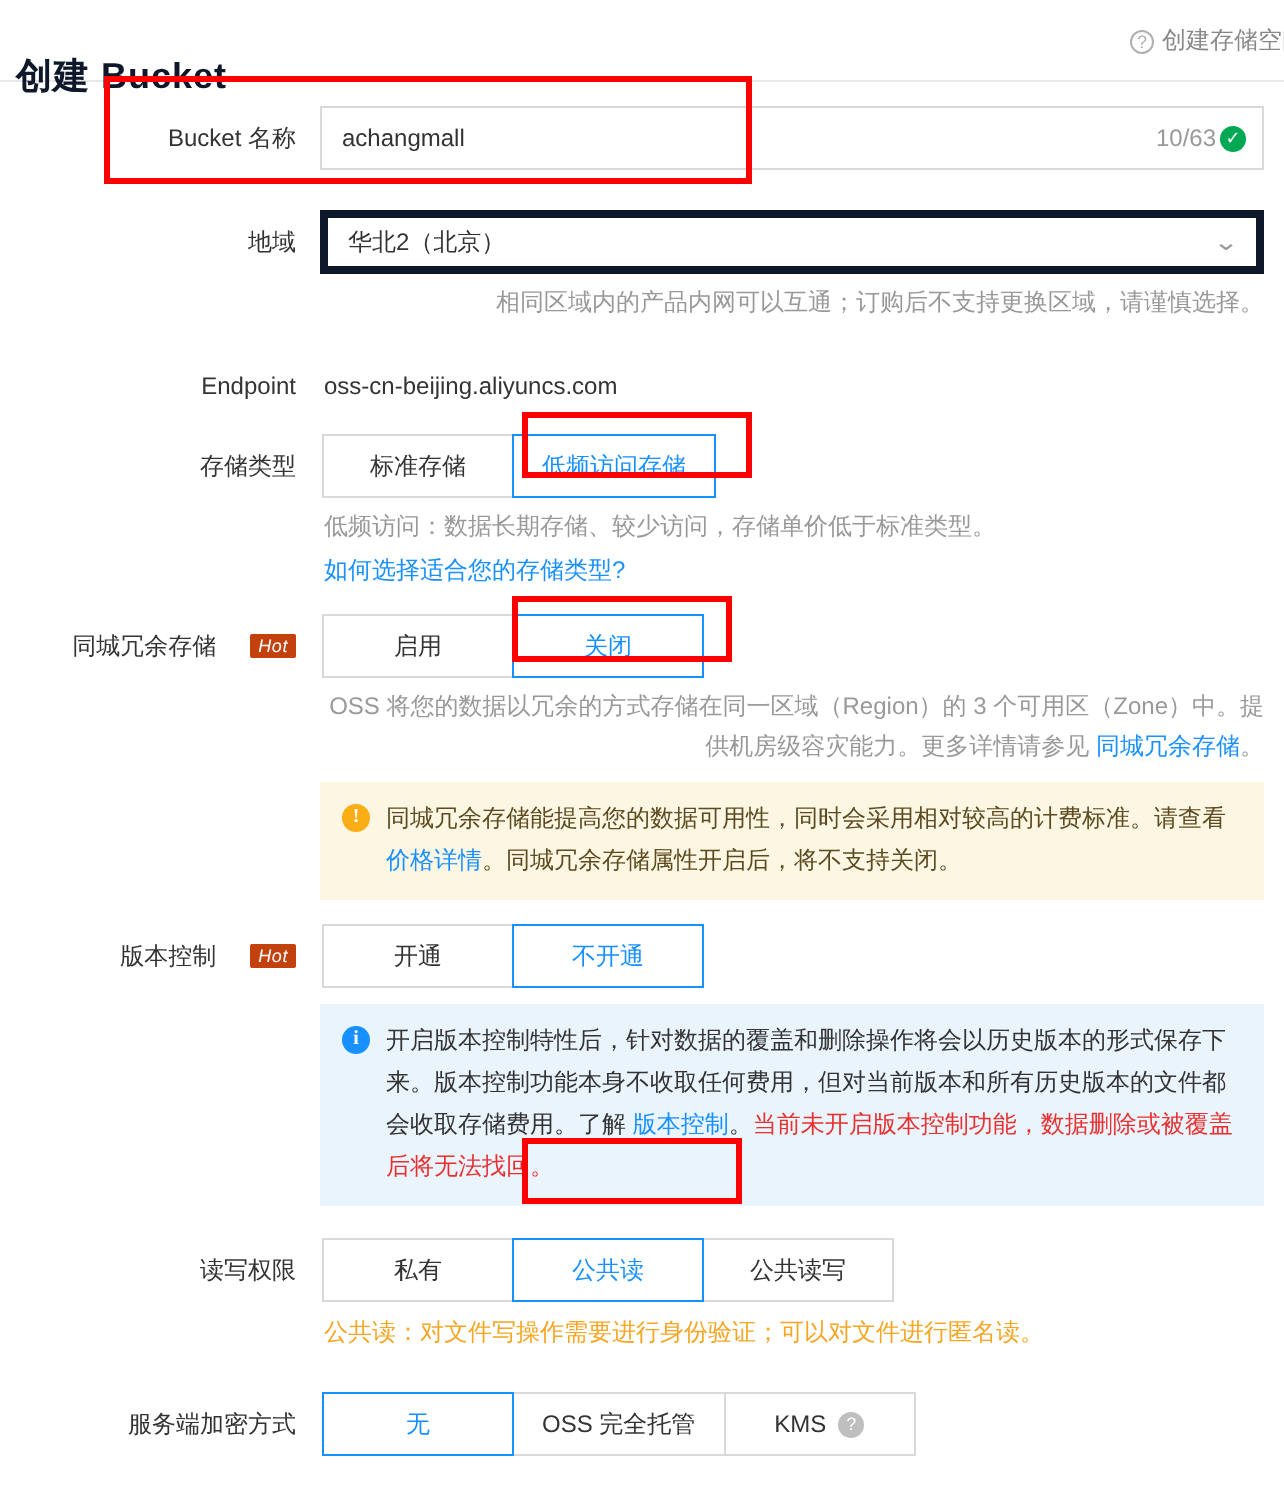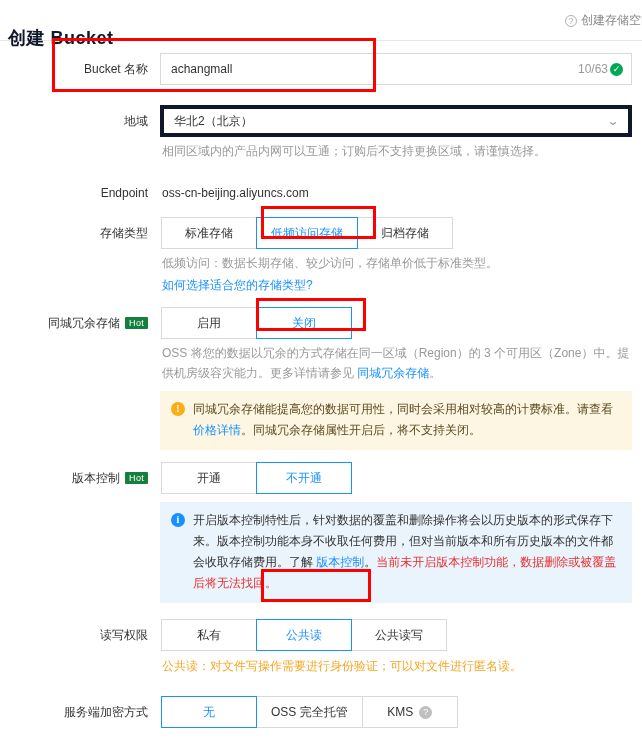--- a/index.html
+++ b/index.html
@@ -74,29 +74,30 @@
     line-height: 32px;
     white-space: nowrap;
     display: flex;
     justify-content: flex-end;
     align-items: center;
     height: 32px;
   }
   .label .txt { }
   .hot-badge {
     display: inline-block;
-    background: #15803d;
+    background: #c2410c;
     color: #fff;
     font-size: 9px;
     line-height: 12px;
     padding: 0 4px;
-    margin-left: 5px;
+    margin-left: 17px;
     border-radius: 1px;
     font-family: "Liberation Sans", sans-serif;
     letter-spacing: .3px;
+    font-style: italic;
   }
   .field {
     flex: 1;
     padding-right: 2px;
   }
 
   
   .text-input {
     width: 472px;
     height: 32px;
@@ -146,21 +147,21 @@
     color: #333;
     padding-left: 2px;
   }
 
   .hint {
     font-size: 12px;
     color: #999;
     line-height: 20px;
     padding: 4px 0 0 2px;
   }
-  .hint.wide { width: 472px; }
+  .hint.wide { width: 472px; text-align: right; }
   .link {
     color: #1890ff;
     text-decoration: none;
     cursor: pointer;
   }
   .link-line {
     font-size: 12px;
     line-height: 20px;
     padding: 2px 0 0 2px;
   }
@@ -321,21 +322,20 @@
   <div class="spacer-8"></div>
 
   <div class="row">
     <div class="label">
       <span class="txt">存储类型</span>
     </div>
     <div class="field">
       <div class="btn-group">
         <div class="rbtn">标准存储</div>
         <div class="rbtn selected">低频访问存储</div>
-        <div class="rbtn">归档存储</div>
       </div>
       <div class="hint">低频访问：数据长期存储、较少访问，存储单价低于标准类型。</div>
       <div class="link-line">
         <a class="link">如何选择适合您的存储类型?</a>
       </div>
     </div>
   </div>
 
   <div class="spacer-12"></div>
 

